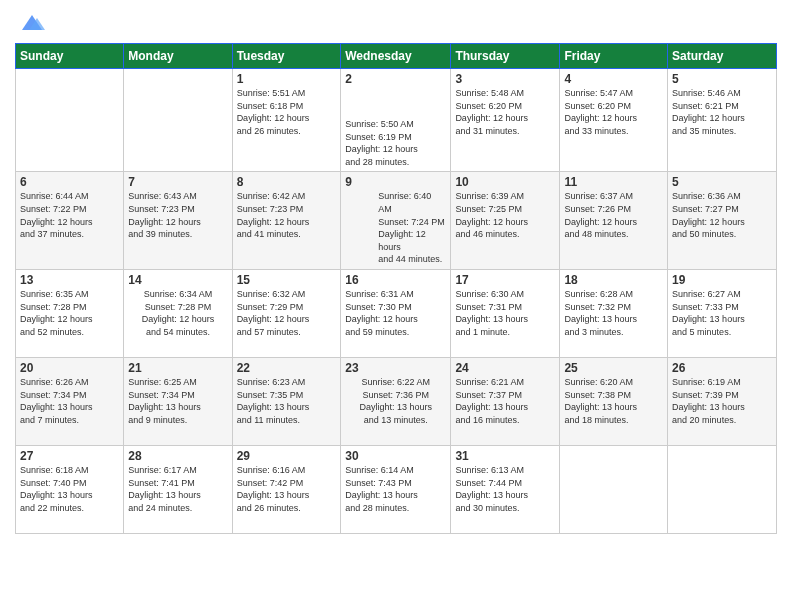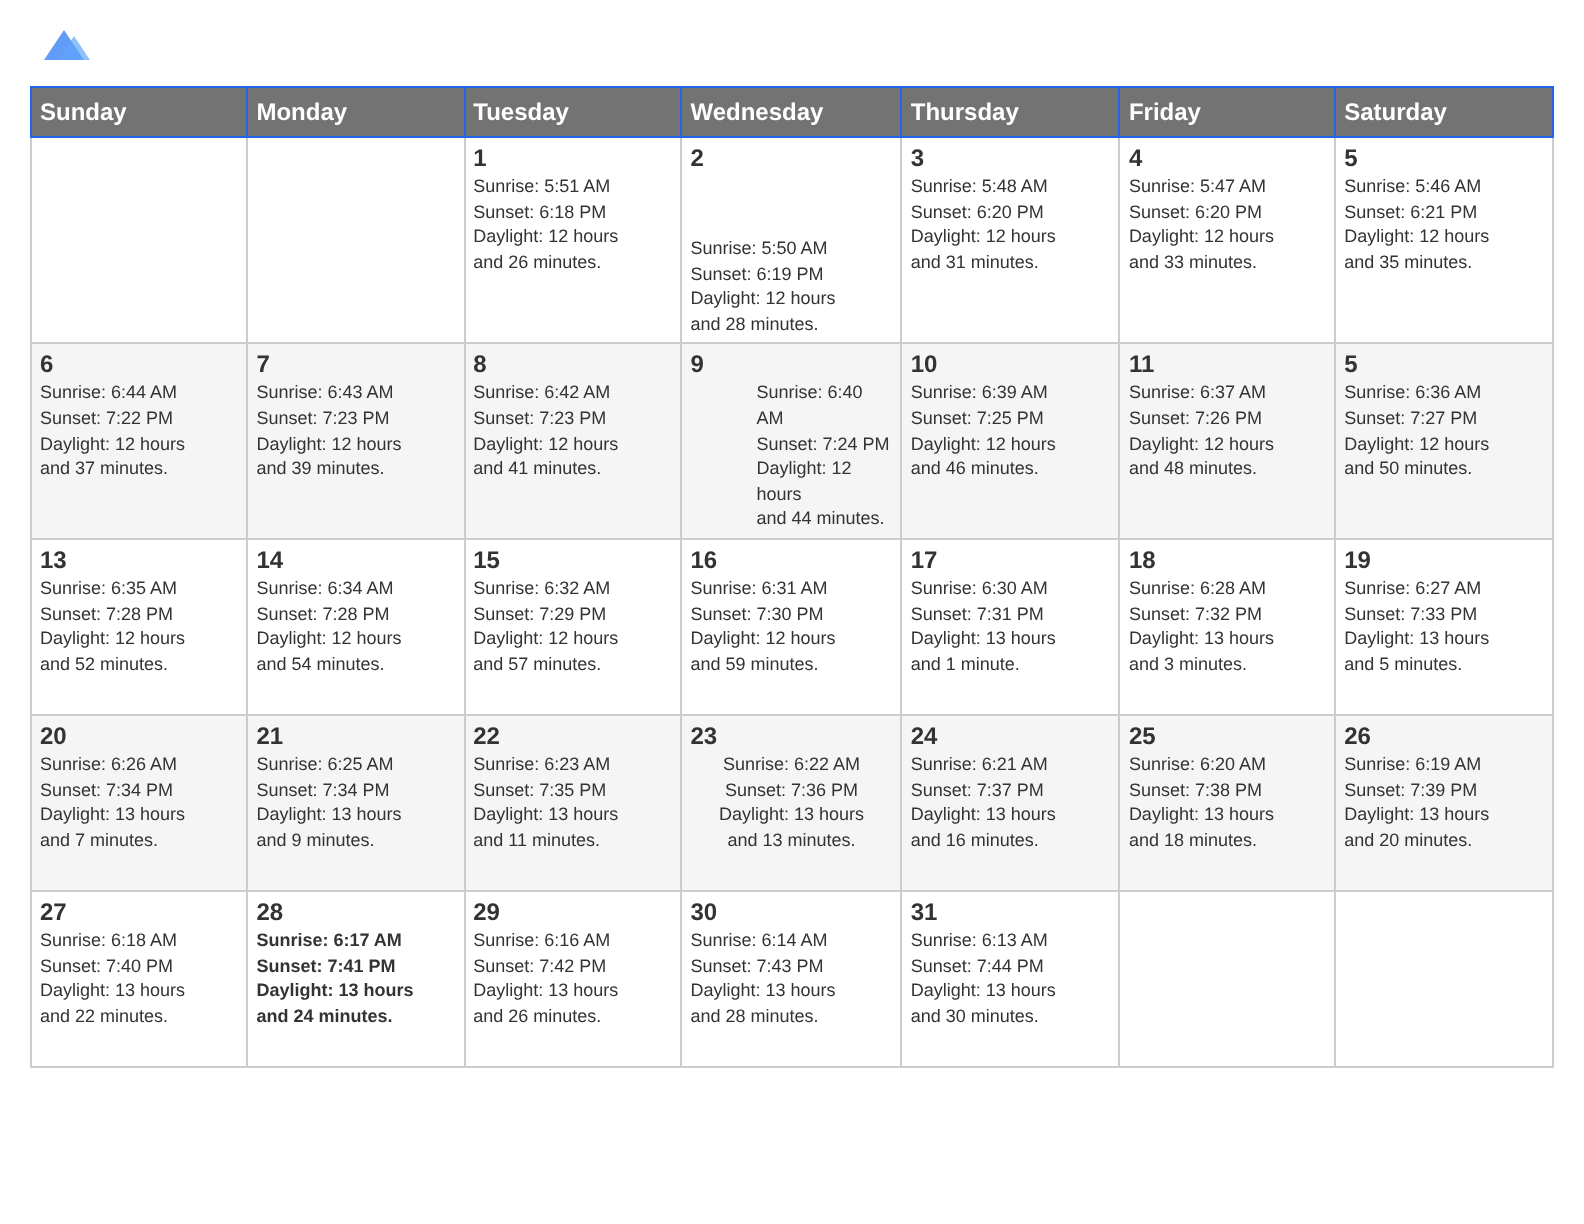--- a/index.html
+++ b/index.html
@@ -15,21 +15,21 @@
     .logo-blue { font-size: 18px; font-weight: bold; color: #3b82f6; line-height: 1; }
     .logo-icon { width: 30px; height: 25px; margin-left: 2px; }
     
     .title-section { text-align: right; }
     .month-title { font-size: 36px; font-weight: normal; color: #333; }
     .location-title { font-size: 16px; color: #333; }
     
     .calendar { width: 100%; border-collapse: collapse; }
     
     .calendar thead th {
-      background: #737373;
+      background: #15803d;
       color: #fff;
       font-size: 12px;
       font-weight: bold;
       padding: 5px 4px;
       border: 1px solid #2563eb;
       text-align: left;
     }
     
     .calendar tbody td {
       border: 1px solid #ccc;
@@ -177,21 +177,21 @@
         <tr>
           <td>
             <span class="day-number">13</span>
             <div class="day-info" style="white-space: pre-line;">Sunrise: 6:35 AM
 Sunset: 7:28 PM
 Daylight: 12 hours
 and 52 minutes.</div>
           </td>
           <td>
             <span class="day-number">14</span>
-            <div class="day-info" style="white-space: pre-line;">Sunrise: 6:34 AM
+            <div class="day-info" style="white-space: pre-line; text-align: center;">Sunrise: 6:34 AM
 Sunset: 7:28 PM
 Daylight: 12 hours
 and 54 minutes.</div>
           </td>
           <td>
             <span class="day-number">15</span>
             <div class="day-info" style="white-space: pre-line;">Sunrise: 6:32 AM
 Sunset: 7:29 PM
 Daylight: 12 hours
 and 57 minutes.</div>
@@ -279,21 +279,21 @@
         <tr>
           <td>
             <span class="day-number">27</span>
             <div class="day-info" style="white-space: pre-line;">Sunrise: 6:18 AM
 Sunset: 7:40 PM
 Daylight: 13 hours
 and 22 minutes.</div>
           </td>
           <td>
             <span class="day-number">28</span>
-            <div class="day-info" style="white-space: pre-line; font-weight: bold;">Sunrise: 6:17 AM
+            <div class="day-info" style="white-space: pre-line;">Sunrise: 6:17 AM
 Sunset: 7:41 PM
 Daylight: 13 hours
 and 24 minutes.</div>
           </td>
           <td>
             <span class="day-number">29</span>
             <div class="day-info" style="white-space: pre-line;">Sunrise: 6:16 AM
 Sunset: 7:42 PM
 Daylight: 13 hours
 and 26 minutes.</div>

